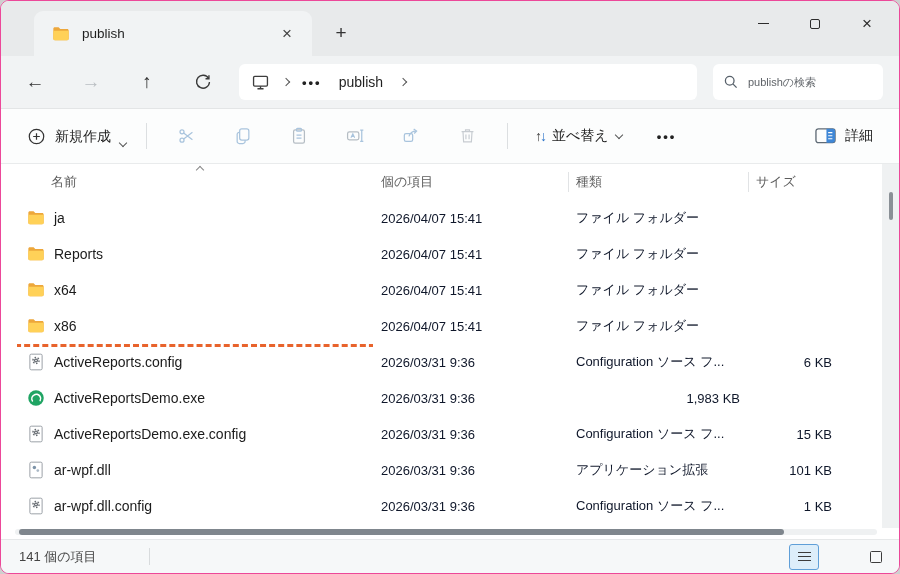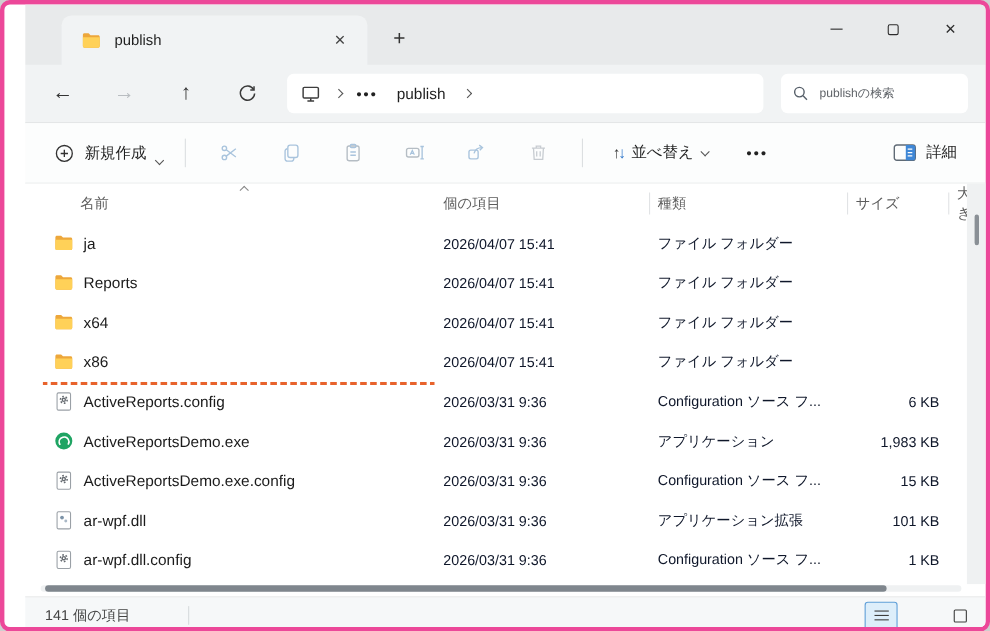--- a/index.html
+++ b/index.html
@@ -1,19 +1,19 @@
 <!DOCTYPE html>
 <html><head>
 <meta charset="utf-8">
 <style>
   * { margin:0; padding:0; box-sizing:border-box; }
   body { font-family:"Liberation Sans","DejaVu Sans",sans-serif; background:#cfcfcf; }
   .window{
-    width:900px; height:574px; background:#fff; border:4px solid #ec4899;
-    border-radius:9px; overflow:hidden; position:relative; color:#1b1b1b;padding-left:19px;
+    width:900px; height:574px; background:#fff; border:1px solid #ec4899;
+    border-radius:9px; overflow:hidden; position:relative; color:#1b1b1b;
   }
   
   .tabstrip{ height:55px; background:#e8eaeb; display:flex; align-items:flex-end; position:relative; }
   .tab{
     margin-left:33px; width:278px; height:45px; background:#f1f3f4;
     border-radius:9px 9px 0 0; display:flex; align-items:center; padding:0 12px 0 18px;
     font-size:13.5px; color:#1f1f1f;
   }
   .tab .ficon18{ margin-right:12px; display:flex; }
   .tab-title{ flex:1; }
@@ -217,21 +217,20 @@
       <span>詳細</span>
     </div>
   </div>
 
   <div class="content">
     <div class="grid hdr">
       <div class="hcell first">名前</div>
       <div class="hcell">個の項目</div>
       <div class="hcell bl">種類</div>
       <div class="hcell bl">サイズ</div>
-      <div class="hcell bl">大き</div>
       <div class="sortmark"></div>
     </div>
 
     <div>
         <div class="grid row" data-icon="folder">
     <div class="cell name">
       <span class="ficon18">
         <svg class="i-folder" viewBox="0 0 20 20">
                 <path d="M1.5 4.2c0-.9.7-1.6 1.6-1.6h4.2l1.9 1.8h7.7c.9 0 1.6.7 1.6 1.6v9.4c0 .9-.7 1.6-1.6 1.6H3.1c-.9 0-1.6-.7-1.6-1.6V4.2z" fill="#eda73b"></path>
                 <path d="M1.5 6.5h17v8.9c0 .9-.7 1.6-1.6 1.6H3.1c-.9 0-1.6-.7-1.6-1.6V6.5z" fill="#ffd158"></path>
@@ -318,21 +317,20 @@
 
         <svg class="i-app" viewBox="0 0 20 20">
                 <circle cx="10" cy="10" r="8.6" fill="#1fa463"></circle>
                 <path d="M6 13.3c-1.3-2.3-.6-5.2 1.7-6.6 2.3-1.5 5.2-.9 6.7 1.3 1 1.5 1.1 3.4.2 4.9" fill="none" stroke="#fff" stroke-width="1.7" stroke-linecap="round"></path>
               </svg>
 
       </span>
       <span>ActiveReportsDemo.exe</span>
     </div>
     <div class="cell">2026/03/31 9:36</div>
-    <div class="cell">アプリケーション</div>
     <div class="cell size">1,983 KB</div>
     <div class="cell"></div>
   </div>
         <div class="grid row" data-icon="config">
     <div class="cell name">
       <span class="ficon18">
 
         <svg class="i-config" viewBox="0 0 20 20">
                 <rect x="3.2" y="1.3" width="13.6" height="17.4" rx="1.5" fill="#fff" stroke="#9aa0a6" stroke-width="1.1"></rect>
                 <circle cx="10" cy="8.3" r="2.3" fill="#676c72"></circle>

